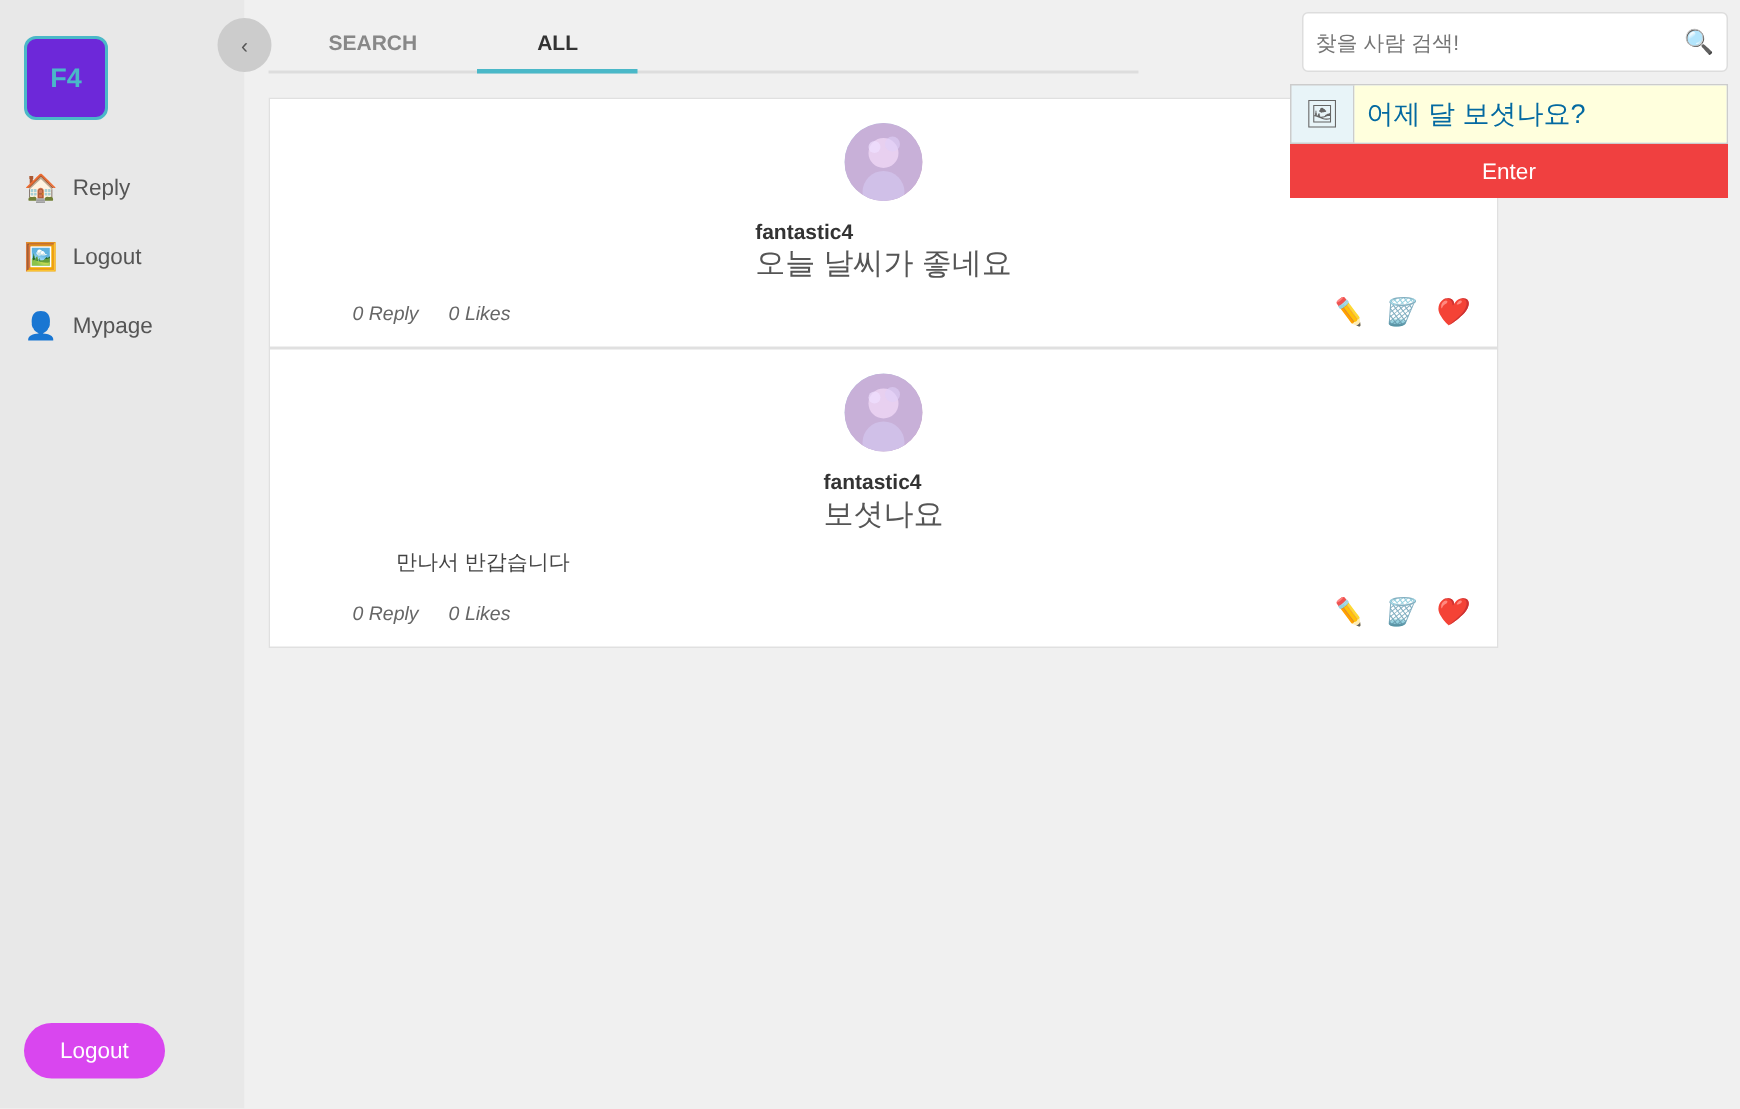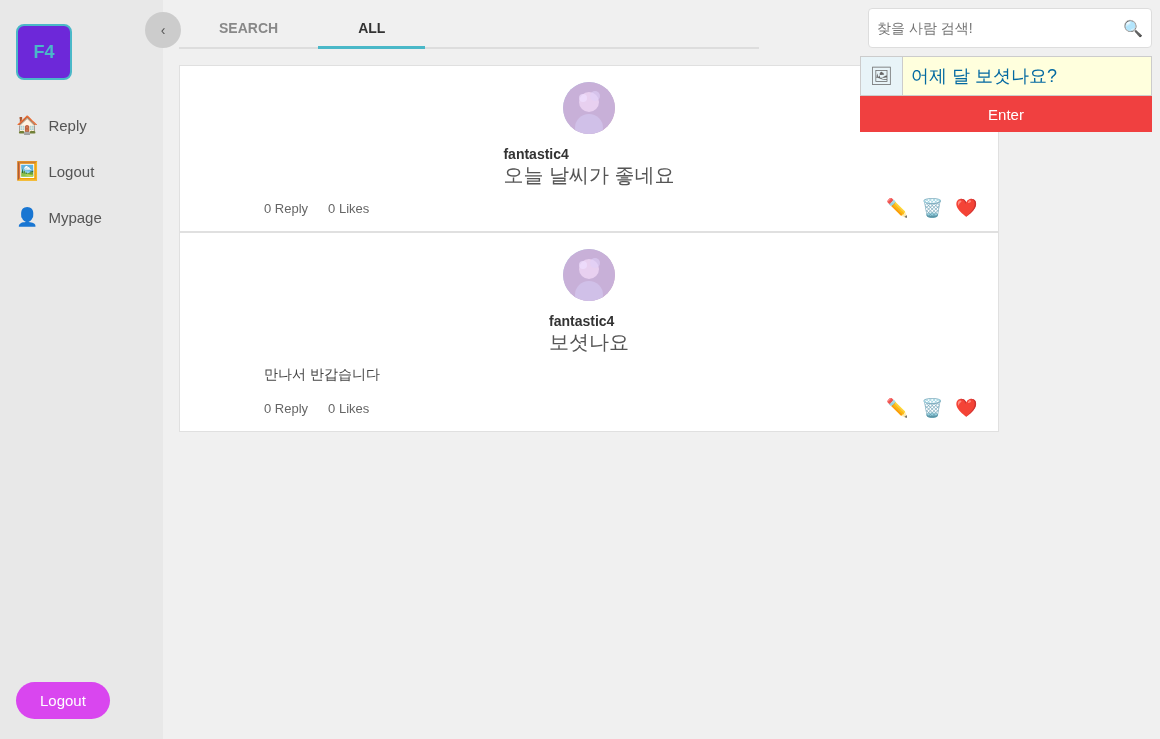--- a/index.html
+++ b/index.html
@@ -247,21 +247,22 @@
     .post-body {
       margin-left: 64px;
       font-size: 14px;
       color: #444;
       margin-bottom: 12px;
       line-height: 1.5;
     }
     .post-actions {
       display: flex;
       align-items: center;
-      margin-left: 64px;
+      margin-left: 35px;
+      font-style: italic;
     }
     .post-action-left {
       display: flex;
       gap: 20px;
       flex: 1;
     }
     .action-btn {
       font-size: 13px;
       color: #666;
       cursor: pointer;

